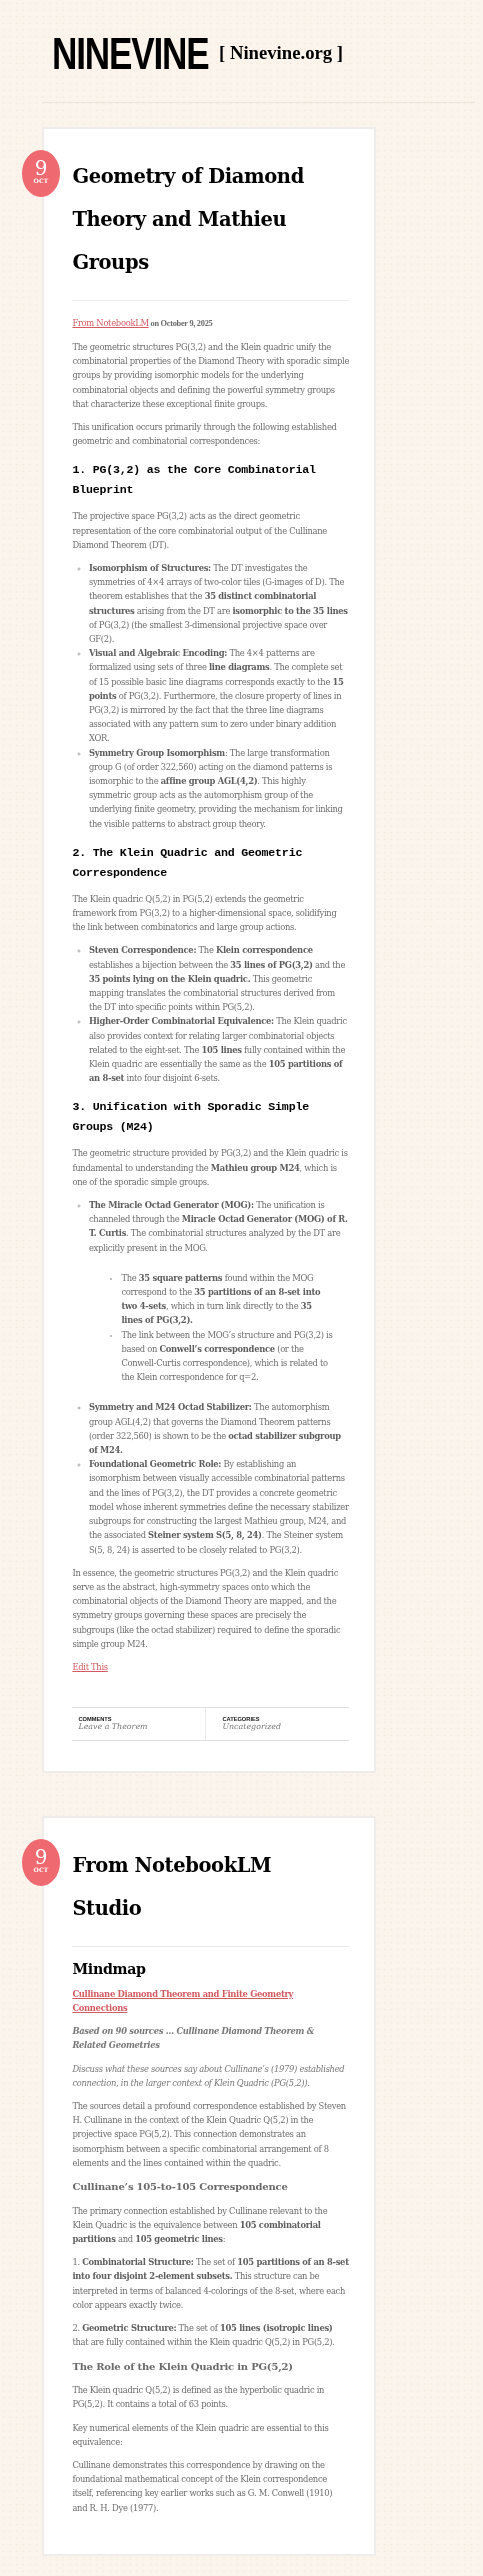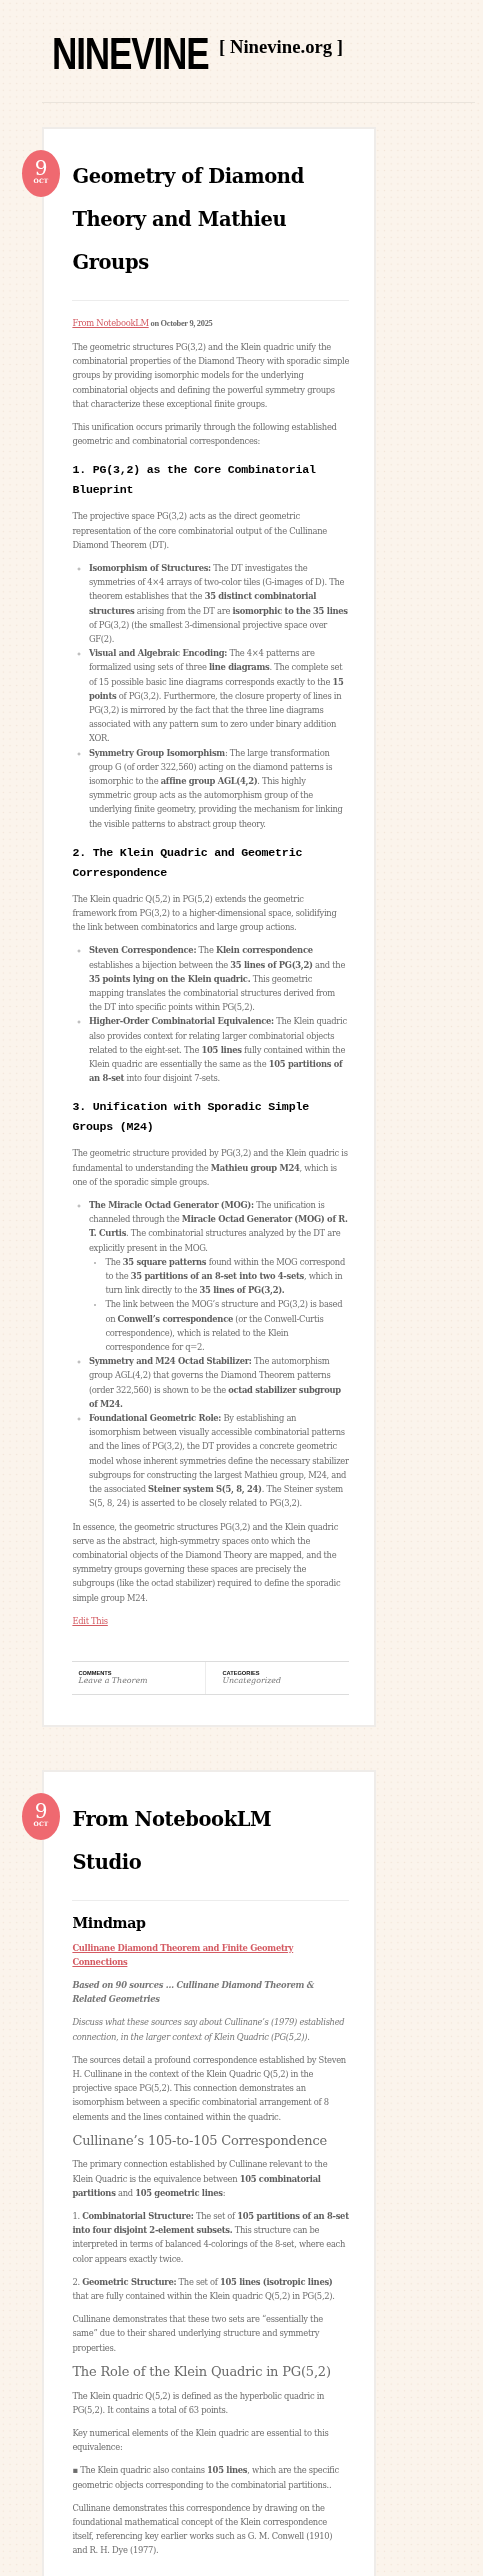--- a/index.html
+++ b/index.html
@@ -26,21 +26,21 @@
     font-size: 45px;
     letter-spacing: -1.5px;
     color: #000;
     transform: scaleX(0.78);
     transform-origin: left top;
     line-height: 1;
   }
   .site-tagline {
     position: absolute;
     left: 219px;
-    top: 36px;
+    top: 42px;
     font-family: "Liberation Serif", serif;
     font-weight: 700;
     font-size: 18.7px;
     color: #000;
   }
   .header-rule {
     position: absolute;
     left: 42px; right: 9px;
     top: 102px;
     height: 0.7px;
@@ -94,29 +94,29 @@
     letter-spacing: -0.2px;
   }
   .entry h2.mindmap {
     font-family: "DejaVu Serif", serif;
     font-size: 14.2px;
     color: #000;
     margin: 7.5px 0 10.5px;
     font-weight: 700;
   }
   .entry h4 {
-    font-size: 13px;
+    font-size: 10px;
     color: #6a6a6a;
     margin: 10.5px 0 9px;
-    font-weight: 400;
+    font-weight: 700;
     letter-spacing: -0.2px;
   }
   .entry ul.sq { list-style: circle; padding-left: 16.5px; margin: 0 0 9px; }
   .entry ul.sq li::marker { color: #aaa; font-size: 6.7px; }
-  .entry ul.dot { list-style: disc; padding-left: 16.5px; margin: 0; }
+  .entry ul.dot { list-style: disc; padding-left: 16.5px; margin: 16px; }
   .muted-italic { font-style: italic; color: #777; }
   .post-meta {
     display: flex;
     width: 277px;
     margin-top: 33px;
     border-top: 0.7px solid #dcdcdc;
     border-bottom: 0.7px solid #dcdcdc;
   }
   .post-meta > div { flex: 1; padding: 8.2px 6px 9px; }
   .post-meta > div + div { border-left: 0.7px solid #ececec; padding-left: 16px; }
@@ -150,21 +150,21 @@
     <ul class="sq">
       <li><b>Isomorphism of Structures:</b><span> The DT investigates the symmetries of 4×4 arrays of two-color tiles (G-images of D). The theorem establishes that the </span><b>35 distinct combinatorial structures</b><span> arising from the DT are </span><b>isomorphic to the 35 lines</b><span> of PG(3,2) (the smallest 3-dimensional projective space over GF(2).</span></li>
       <li><b>Visual and Algebraic Encoding:</b><span> The 4×4 patterns are formalized using sets of three </span><b>line diagrams</b><span>. The complete set of 15 possible basic line diagrams corresponds exactly to the </span><b>15 points</b><span> of PG(3,2). Furthermore, the closure property of lines in PG(3,2) is mirrored by the fact that the three line diagrams associated with any pattern sum to zero under binary addition XOR.</span></li>
       <li><b>Symmetry Group Isomorphism</b><span>: The large transformation group G (of order 322,560) acting on the diamond patterns is isomorphic to the </span><b>affine group AGL(4,2)</b><span>. This highly symmetric group acts as the automorphism group of the underlying finite geometry, providing the mechanism for linking the visible patterns to abstract group theory.</span></li>
     </ul>
 
     <h3>2. The Klein Quadric and Geometric Correspondence</h3>
     <p>The Klein quadric Q(5,2) in PG(5,2) extends the geometric framework from PG(3,2) to a higher-dimensional space, solidifying the link between combinatorics and large group actions.</p>
     <ul class="sq">
       <li><b>Steven Correspondence:</b><span> The </span><b>Klein correspondence</b><span> establishes a bijection between the </span><b>35 lines of PG(3,2)</b><span> and the </span><b>35 points lying on the Klein quadric.</b><span> This geometric mapping translates the combinatorial structures derived from the DT into specific points within PG(5,2).</span></li>
-      <li><b>Higher-Order Combinatorial Equivalence:</b><span> The Klein quadric also provides context for relating larger combinatorial objects related to the eight-set. The </span><b>105 lines</b><span> fully contained within the Klein quadric are essentially the same as the </span><b>105 partitions of an 8-set</b><span> into four disjoint 7-sets.</span></li>
+      <li><b>Higher-Order Combinatorial Equivalence:</b><span> The Klein quadric also provides context for relating larger combinatorial objects related to the eight-set. The </span><b>105 lines</b><span> fully contained within the Klein quadric are essentially the same as the </span><b>105 partitions of an 8-set</b><span> into four disjoint 6-sets.</span></li>
     </ul>
 
     <h3>3. Unification with Sporadic Simple Groups (M24)</h3>
     <p><span>The geometric structure provided by PG(3,2) and the Klein quadric is fundamental to understanding the </span><b>Mathieu group M24</b><span>, which is one of the sporadic simple groups.</span></p>
     <ul class="sq">
       <li><b>The Miracle Octad Generator (MOG):</b><span> The unification is channeled through the </span><b>Miracle Octad Generator (MOG) of R. T. Curtis</b><span>. The combinatorial structures analyzed by the DT are explicitly present in the MOG.</span>
         <ul class="dot">
           <li><span>The </span><b>35 square patterns</b><span> found within the MOG correspond to the </span><b>35 partitions of an 8-set into two 4-sets</b><span>, which in turn link directly to the </span><b>35 lines of PG(3,2).</b></li>
           <li><span>The link between the MOG’s structure and PG(3,2) is based on </span><b>Conwell’s correspondence</b><span> (or the Conwell-Curtis correspondence), which is related to the Klein correspondence for q=2.</span></li>
         </ul>
@@ -197,23 +197,21 @@
   <div class="entry">
     <h2 class="mindmap">Mindmap</h2>
     <p><a href="#" style="font-weight:700;">Cullinane Diamond Theorem and Finite Geometry Connections</a></p>
     <p class="muted-italic"><b style="color:#777;">Based on 90 sources … Cullinane Diamond Theorem &amp; Related Geometries</b></p>
     <p class="muted-italic">Discuss what these sources say about Cullinane’s (1979) established connection, in the larger context of Klein Quadric (PG(5,2)).</p>
     <p>The sources detail a profound correspondence established by Steven H. Cullinane in the context of the Klein Quadric Q(5,2) in the projective space PG(5,2). This connection demonstrates an isomorphism between a specific combinatorial arrangement of 8 elements and the lines contained within the quadric.</p>
     <h4>Cullinane’s 105-to-105 Correspondence</h4>
     <p><span>The primary connection established by Cullinane relevant to the Klein Quadric is the equivalence between </span><b>105 combinatorial partitions</b><span> and </span><b>105 geometric lines</b><span>:</span></p>
     <p><span>1. </span><b>Combinatorial Structure:</b><span> The set of </span><b>105 partitions of an 8-set into four disjoint 2-element subsets.</b><span> This structure can be interpreted in terms of balanced 4-colorings of the 8-set, where each color appears exactly twice.</span></p>
     <p><span>2. </span><b>Geometric Structure:</b><span> The set of </span><b>105 lines (isotropic lines)</b><span> that are fully contained within the Klein quadric Q(5,2) in PG(5,2).</span></p>
-    <p>Cullinane demonstrates that these two sets are “essentially the same” due to their shared underlying structure and symmetry properties.</p>
     <h4>The Role of the Klein Quadric in PG(5,2)</h4>
     <p>The Klein quadric Q(5,2) is defined as the hyperbolic quadric in PG(5,2). It contains a total of 63 points.</p>
     <p>Key numerical elements of the Klein quadric are essential to this equivalence:</p>
-    <p><span>▪ The Klein quadric also contains </span><b>105 lines</b><span>, which are the specific geometric objects corresponding to the combinatorial partitions..</span></p>
     <p>Cullinane demonstrates this correspondence by drawing on the foundational mathematical concept of the Klein correspondence itself, referencing key earlier works such as G. M. Conwell (1910) and R. H. Dye (1977).</p>
 
   </div>
 
 </article>
 
 
 </body></html>

